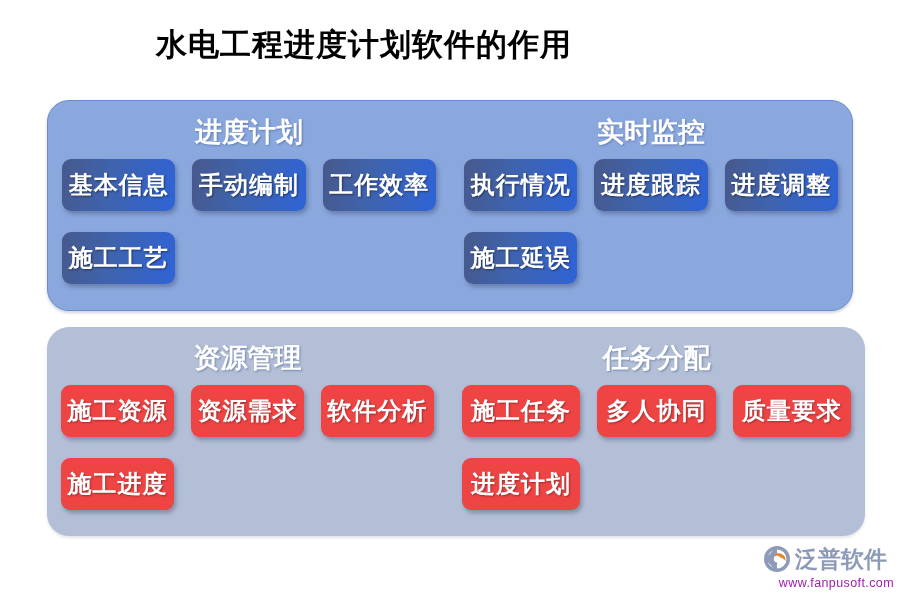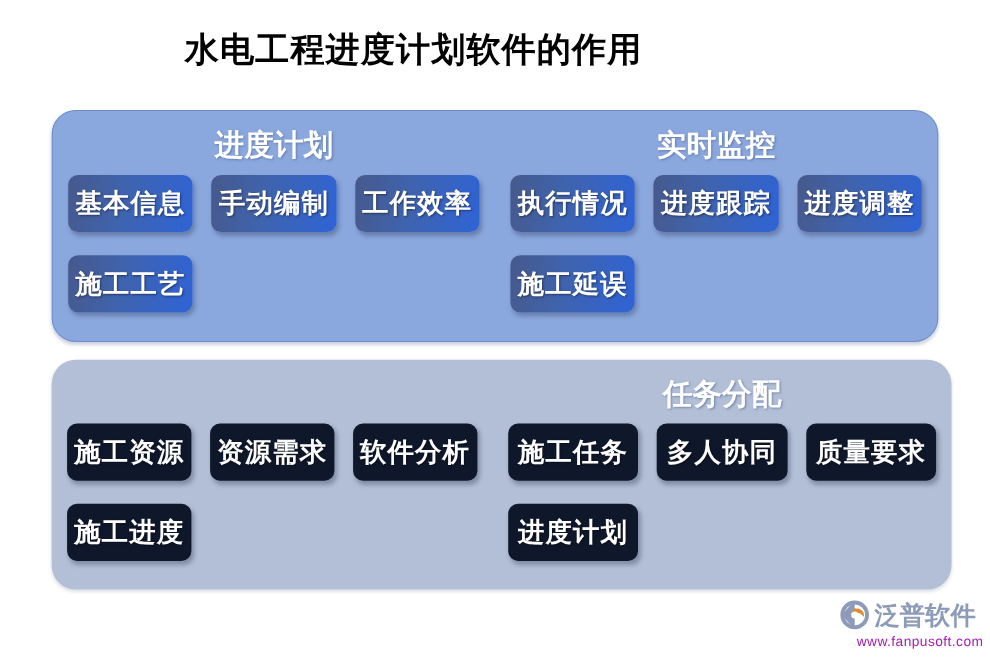--- a/index.html
+++ b/index.html
@@ -10,21 +10,21 @@
     width: 900px;
     height: 600px;
     background: #ffffff;
     font-family: "Liberation Serif", "DejaVu Serif", serif;
     overflow: hidden;
     position: relative;
   }
 
   #page-title {
     position: absolute;
-    left: 16px;
+    left: 4px;
     top: 24px;
     width: 720px;
     text-align: center;
     font-size: 31px;
     font-weight: bold;
     color: #000000;
     letter-spacing: 1px;
     font-family: "Liberation Serif", "DejaVu Serif", serif;
   }
 
@@ -109,21 +109,21 @@
     font-family: "Liberation Serif", "DejaVu Serif", serif;
     letter-spacing: 1px;
     white-space: nowrap;
   }
 
   .tile-blue {
     background: linear-gradient(100deg, #47598c 0%, #3f63ad 42%, #2f63d6 100%);
   }
 
   .tile-teal {
-    background: #0f172a;
+    background: #ef4444;
     text-shadow: 1px 1px 2px rgba(0,0,0,0.35);
   }
 
   
   #brand-logo {
     position: absolute;
     left: 762px;
     top: 544px;
     width: 132px;
     height: 52px;
@@ -183,20 +183,21 @@
       <div class="tile tile-blue">进度调整</div>
       <div class="tile tile-blue">施工延误</div>
     </div>
   </div>
 
 </div>
 
 <div class="panel panel-gray">
 
   <div class="group group-left">
+    <div class="group-heading">资源管理</div>
     <div class="tile-grid">
       <div class="tile tile-teal">施工资源</div>
       <div class="tile tile-teal">资源需求</div>
       <div class="tile tile-teal">软件分析</div>
       <div class="tile tile-teal">施工进度</div>
     </div>
   </div>
 
   <div class="group group-right">
     <div class="group-heading">任务分配</div>

